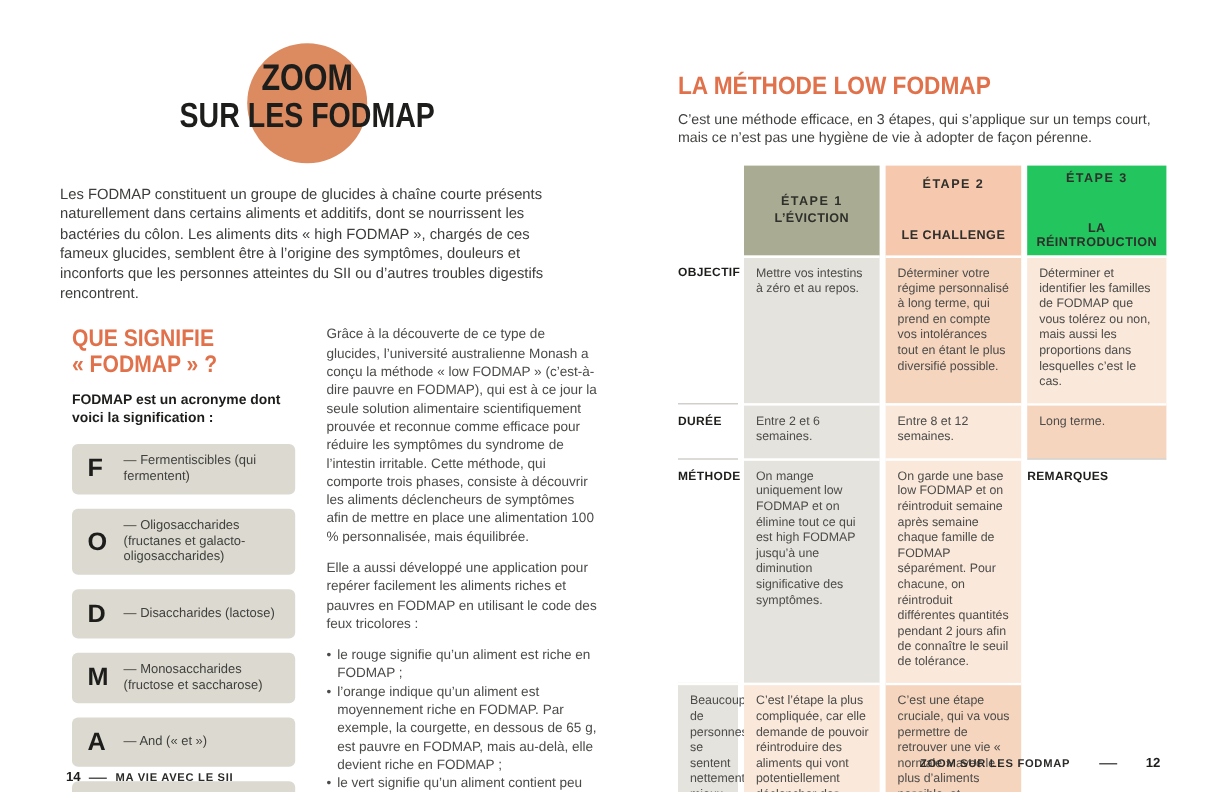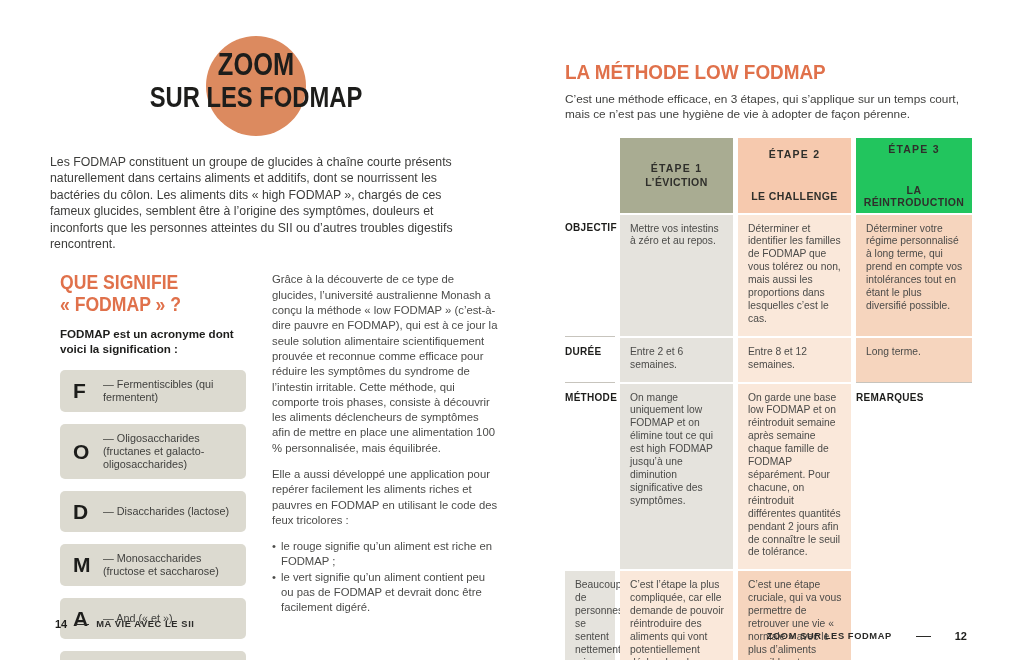--- a/index.html
+++ b/index.html
@@ -91,21 +91,21 @@
   .bcell {
     padding:8px 9px 10px 10px;
     font-size:10.3px; line-height:12.9px; color:#4b4b49;
     border-top:2px solid #ffffff;
   }
   .c1 { background:#E5E3DD; }
   .c2 { background:#FAE8DA; }
   .c3 { background:#F6D5BE; }
 
   
-  .footer-left  { position:absolute; left:55px;  bottom:30px; display:flex; align-items:center; gap:7px; }
+  .footer-left  { position:absolute; left:55px;  bottom:6px; display:flex; align-items:center; gap:7px; }
   .footer-right { position:absolute; right:57px; bottom:18px; display:flex; align-items:center; gap:24px; }
   .pgnum { font-size:11px; font-weight:bold; color:#1d1d1b; }
   .foot-rule { display:inline-block; width:15px; height:0; border-top:1.5px solid #2b2b29; }
   .foot-text { font-size:9.3px; font-weight:bold; letter-spacing:0.6px; color:#2b2b29; }
 </style>
 </head>
 <body>
 
 <div class="spread">
 
@@ -154,20 +154,21 @@
             <span class="acro-text">— Polyols (sorbitol, mannitol…)</span>
           </div>
         </div>
       </div>
 
       <div class="col-right">
         <p>Grâce à la découverte de ce type de glucides, l’université australienne Monash a conçu la méthode « low FODMAP » (c’est-à-dire pauvre en FODMAP), qui est à ce jour la seule solution alimentaire scientifiquement prouvée et reconnue comme efficace pour réduire les symptômes du syndrome de l’intestin irritable. Cette méthode, qui comporte trois phases, consiste à découvrir les aliments déclencheurs de symptômes afin de mettre en place une alimentation 100 % personnalisée, mais équilibrée.</p>
         <p>Elle a aussi développé une application pour repérer facilement les aliments riches et pauvres en FODMAP en utilisant le code des feux tricolores :</p>
         <ul>
           <li>le rouge signifie qu’un aliment est riche en FODMAP ;</li>
+          <li>l’orange indique qu’un aliment est moyennement riche en FODMAP. Par exemple, la courgette, en dessous de 65 g, est pauvre en FODMAP, mais au-delà, elle devient riche en FODMAP ;</li>
           <li>le vert signifie qu’un aliment contient peu ou pas de FODMAP et devrait donc être facilement digéré.</li>
         </ul>
 
       </div>
 
     </div>
 
     <div class="footer-left">
       <span class="pgnum">14</span>
       <span class="foot-rule"></span>
@@ -192,22 +193,22 @@
           <span class="step">ÉTAPE 2</span>
           <span class="hname">LE CHALLENGE</span>
         </div>
         <div class="hcell h3">
           <span class="step">ÉTAPE 3</span>
           <span class="hname">LA RÉINTRODUCTION</span>
         </div>
 
         <div class="lcell first">OBJECTIF</div>
         <div class="bcell c1">Mettre vos intestins à zéro et au repos.</div>
+        <div class="bcell c3">Déterminer votre régime personnalisé à long terme, qui prend en compte vos intolérances tout en étant le plus diversifié possible.</div>
         <div class="bcell c2">Déterminer et identifier les familles de FODMAP que vous tolérez ou non, mais aussi les proportions dans lesquelles c’est le cas.</div>
-        <div class="bcell c3">Déterminer votre régime personnalisé à long terme, qui prend en compte vos intolérances tout en étant le plus diversifié possible.</div>
 
         <div class="lcell">DURÉE</div>
         <div class="bcell c1">Entre 2 et 6 semaines.</div>
         <div class="bcell c2">Entre 8 et 12 semaines.</div>
         <div class="bcell c3">Long terme.</div>
 
         <div class="lcell">MÉTHODE</div>
         <div class="bcell c1">On mange uniquement low FODMAP et on élimine tout ce qui est high FODMAP jusqu’à une diminution significative des symptômes.</div>
         <div class="bcell c2">On garde une base low FODMAP et on réintroduit semaine après semaine chaque famille de FODMAP séparément. Pour chacune, on réintroduit différentes quantités pendant 2 jours afin de connaître le seuil de tolérance.</div>
 

